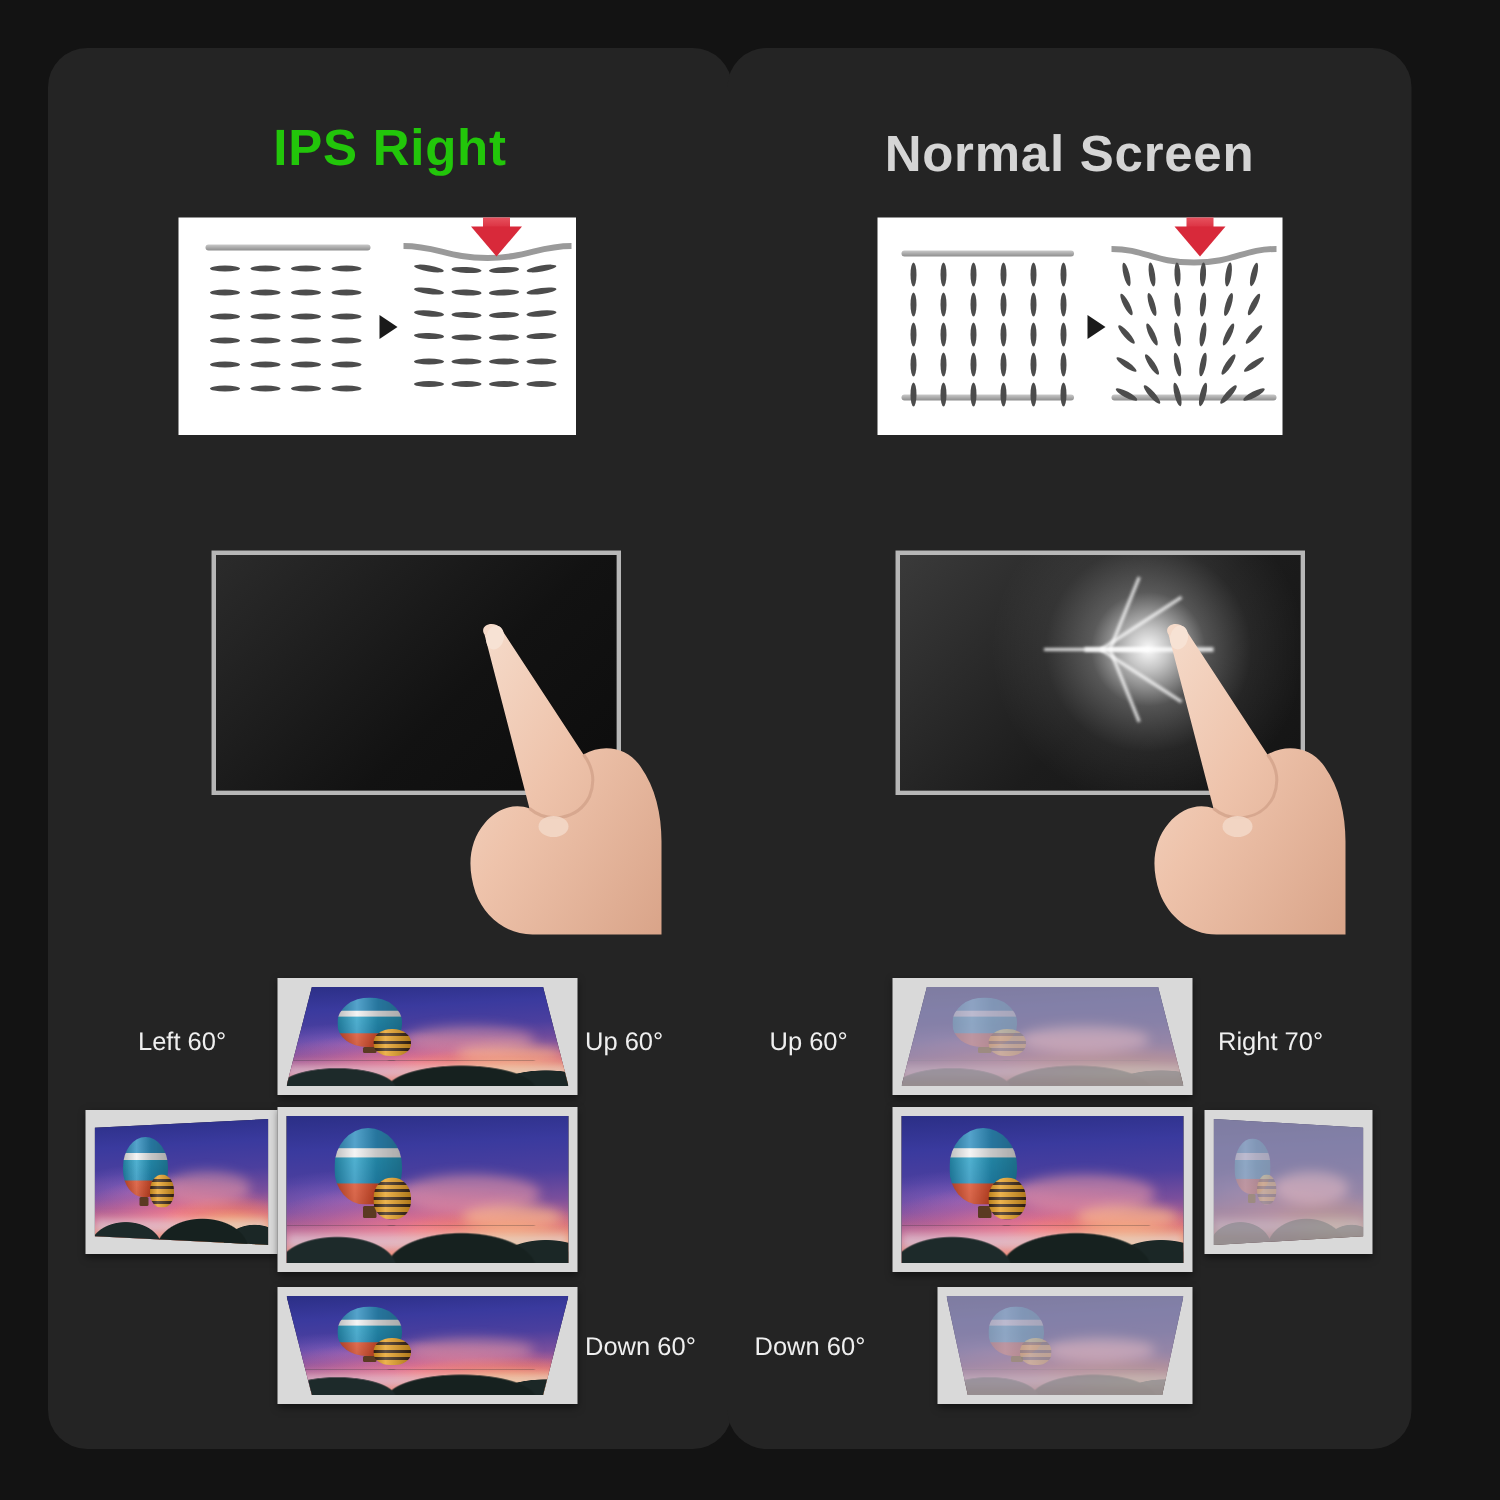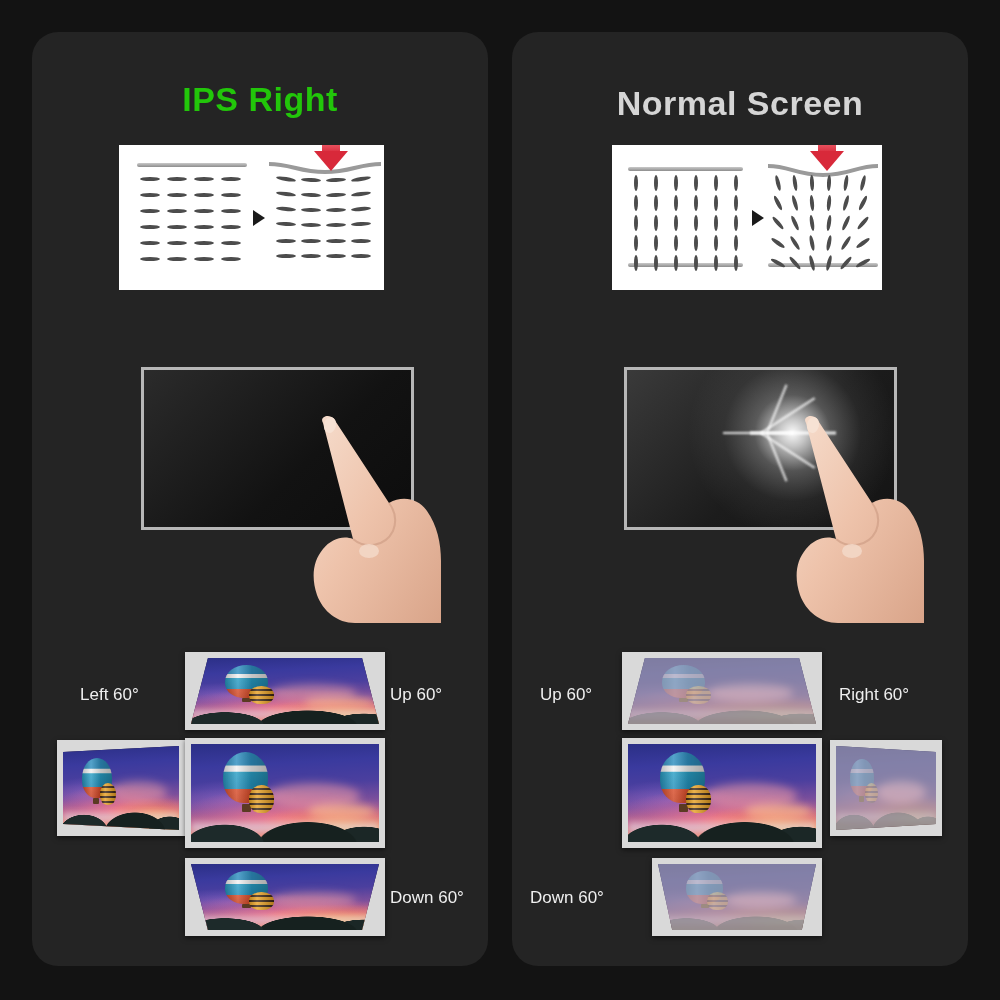--- a/index.html
+++ b/index.html
@@ -22,21 +22,21 @@
   
   .panel {
     position: absolute;
     top: 32px;
     height: 934px;
     background: #242424;
     border-radius: 26px;
     overflow: hidden;
   }
   #panel-left  { left: 32px;  width: 456px; }
-  #panel-right { left: 512px; width: 456px; }
+  #panel-right { left: 485px; width: 456px; }
 
   .panel-title {
     position: absolute;
     top: 0;
     left: 0;
     width: 100%;
     text-align: center;
     font-size: 34px;
     font-weight: bold;
     letter-spacing: 0.5px;
@@ -347,21 +347,21 @@
                    C 46 124, 58 120, 68 124 L 38 8 Z" fill="url(#skinL)"></path>
           <path d="M104 88 C 110 96, 112 106, 108 116 C 100 132, 80 134, 68 124" fill="none" stroke="#cf9e86" stroke-width="2" opacity="0.7"></path>
           <ellipse cx="45" cy="10" rx="6" ry="8" fill="#f7e2d4" transform="rotate(12 45 10)"></ellipse>
           <ellipse cx="84" cy="136" rx="10" ry="7" fill="#f3d7c6" opacity="0.9"></ellipse>
         </svg>
       </div>
     </div>
 
     <div class="angle-area">
 
-      <div class="angle-label" style="left:48px; top:65px;">Left 60°</div>
+      <div class="angle-label" style="left:60px; top:65px;">Left 60°</div>
 
       <div class="frame" style="left:153px; top:32px; width:200px; height:78px;">
         <div class="photo skew-up">
           <div class="sky"></div>
           <div class="cloud" style="left:42%; top:40%; width:46%; height:26%; background:rgba(255,170,170,0.45);"></div>
           <div class="cloud" style="left:60%; top:58%; width:38%; height:20%; background:rgba(255,200,150,0.5);"></div>
           <div class="mist"></div>
           <div class="mountain"></div>
           <div class="balloon-big" style="left:18%; top:10%; width:23%; height:50%;"></div>
           <div class="balloon-basket" style="left:27%; top:60%; width:5%; height:7%;"></div>
@@ -538,21 +538,21 @@
           <div class="sky"></div>
           <div class="cloud" style="left:42%; top:40%; width:46%; height:26%; background:rgba(255,170,170,0.45);"></div>
           <div class="mist"></div>
           <div class="mountain"></div>
           <div class="balloon-big" style="left:18%; top:10%; width:23%; height:50%;"></div>
           <div class="balloon-basket" style="left:27%; top:60%; width:5%; height:7%;"></div>
           <div class="balloon-small" style="left:31%; top:42%; width:13%; height:27%;"></div>
         </div>
       </div>
 
-      <div class="angle-label" style="left:327px; top:65px;">Right 60°</div>
+      <div class="angle-label" style="left:327px; top:65px;">Right 70°</div>
 
       <div class="frame" style="left:110px; top:118px; width:200px; height:110px;">
         <div class="photo">
           <div class="sky"></div>
           <div class="cloud" style="left:40%; top:40%; width:50%; height:26%; background:rgba(255,165,170,0.5);"></div>
           <div class="cloud" style="left:62%; top:60%; width:36%; height:18%; background:rgba(255,200,150,0.55);"></div>
           <div class="mist"></div>
           <div class="mountain"></div>
           <div class="balloon-big" style="left:17%; top:8%; width:24%; height:52%;"></div>
           <div class="balloon-basket" style="left:27%; top:61%; width:5%; height:8%;"></div>

